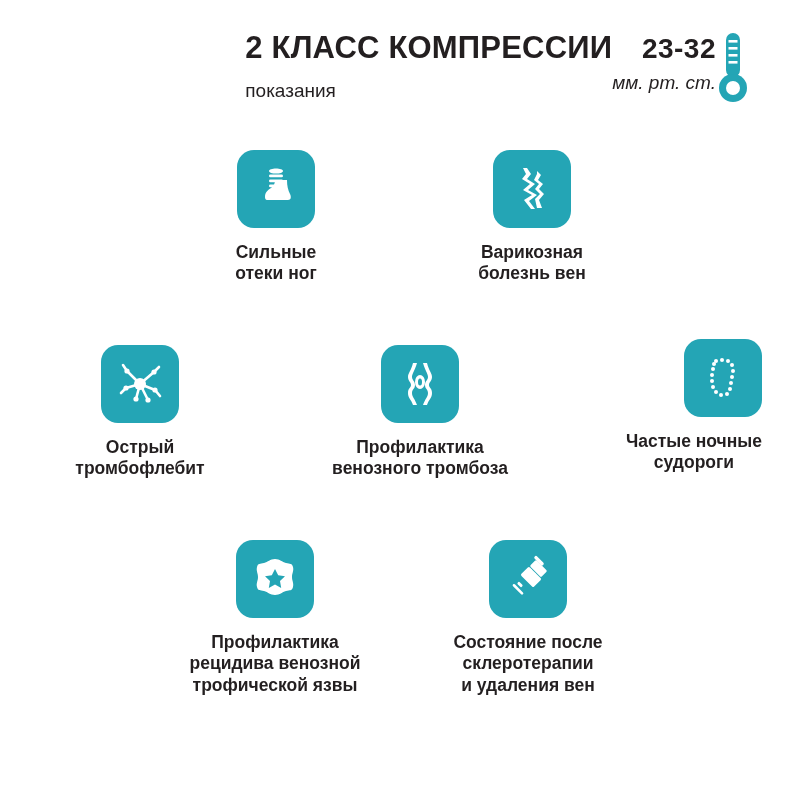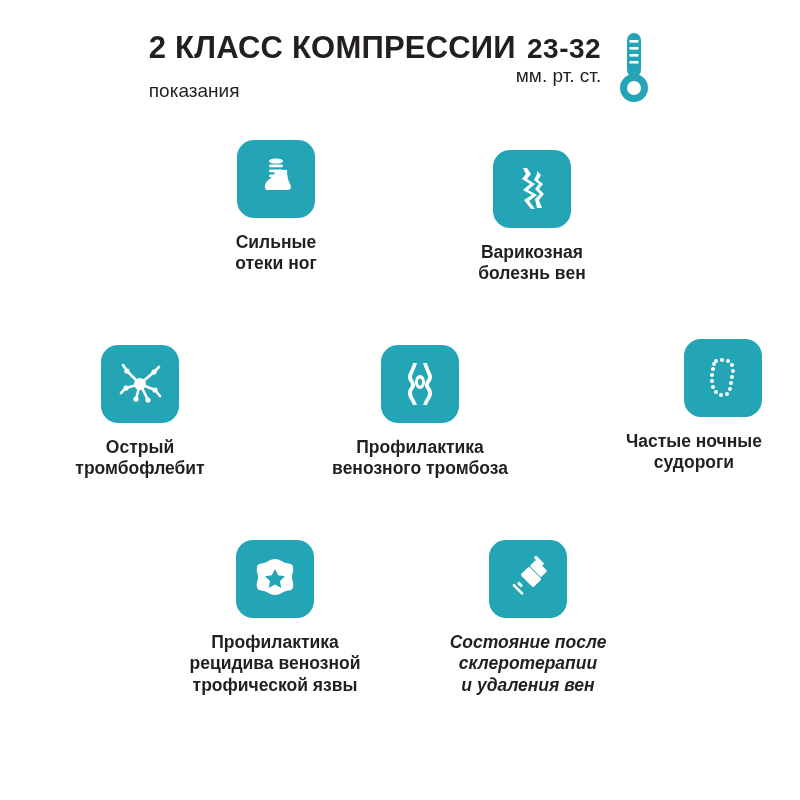--- a/index.html
+++ b/index.html
@@ -23,21 +23,21 @@
 
   
   .header {
     position: absolute;
     top: 32px;
     left: 50px;
     right: 50px;
     height: 84px;
     display: flex;
     align-items: flex-start;
-    justify-content: center;
+    justify-content: flex-end;
   }
   .header-left {
     display: flex;
     flex-direction: column;
     justify-content: flex-start;
   }
   .title {
     font-size: 31px;
     font-weight: bold;
     letter-spacing: 0.2px;
@@ -49,40 +49,41 @@
   .subtitle {
     margin-top: 16px;
     font-size: 19px;
     font-weight: normal;
     color: #231f20;
     line-height: 1;
   }
   .header-right {
     display: flex;
     align-items: flex-start;
-    gap: 16px;
+    gap: 0;
   }
   .pressure-block {
     display: flex;
     flex-direction: column;
     align-items: flex-end;
     padding-top: 2px;
   }
   .pressure-value {
     font-size: 28px;
     font-weight: bold;
     color: #231f20;
     line-height: 1.05;
     letter-spacing: 0.5px;
   }
   .pressure-unit {
-    margin-top: 3px;
+    margin-top: 10px;
     font-size: 19px;
     color: #231f20;
     line-height: 1;
+    font-style: italic;
   }
   .thermo {
     width: 34px;
     height: 74px;
     position: relative;
     flex: 0 0 auto;
   }
 
   
   .items {
@@ -113,29 +114,29 @@
   .item-label {
     margin-top: 14px;
     font-size: 17.5px;
     font-weight: bold;
     line-height: 1.22;
     color: #231f20;
     white-space: pre-line;
   }
 
   
-  .pos-r1c1 { left: 182px; top: 0;  width: 188px; }
+  .pos-r1c1 { left: 182px; top: 10px;  width: 188px; }
   .pos-r1c2 { left: 438px; top: 10px;  width: 188px; }
   
   .pos-r2c1 { left: 42px;  top: 205px; width: 196px; }
   .pos-r2c2 { left: 300px; top: 205px; width: 240px; }
   .pos-r2c3 { left: 566px; top: 199px; width: 196px; align-items: flex-end; }
   
   .pos-r3c1 { left: 160px; top: 400px; width: 230px; }
-  .pos-r3c2 { left: 418px; top: 400px; width: 220px; font-style: italic; }
+  .pos-r3c2 { left: 418px; top: 400px; width: 220px; }
 </style>
 </head>
 <body>
 
 <div class="page">
 
   <div class="header">
     <div class="header-left">
       <div class="title">2 КЛАСС КОМПРЕССИИ</div>
       <div class="subtitle">показания</div>

